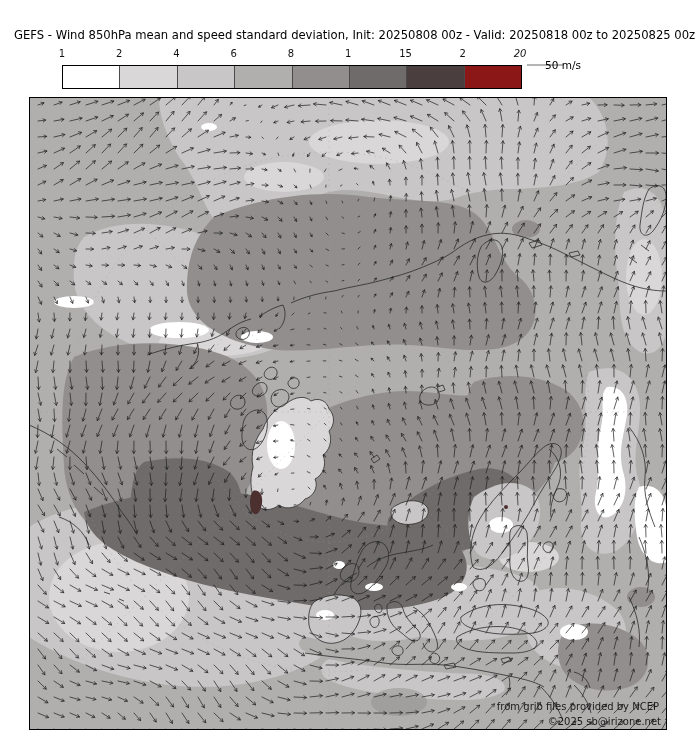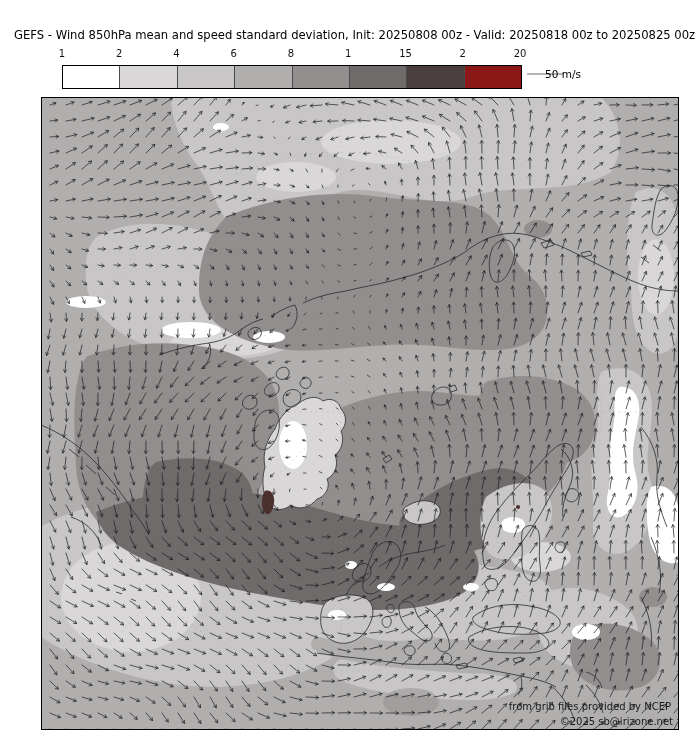--- a/index.html
+++ b/index.html
@@ -4,41 +4,41 @@
 <style>
   html,body{margin:0;padding:0;background:#ffffff;}
   body{font-family:"DejaVu Sans","Liberation Sans",sans-serif;}
   .frame{position:relative;width:700px;height:748px;background:#fff;overflow:hidden;}
   .title{position:absolute;left:14px;top:28px;font-size:11.6px;line-height:14px;color:#000;white-space:nowrap;}
   .cbar{position:absolute;left:62px;top:65px;width:458px;height:22px;border:1px solid #000;display:flex;}
   .cbar .seg{flex:1 1 auto;height:100%;}
   .cbar .seg + .seg{border-left:1px solid #4a4a4a;}
   .ticks{position:absolute;left:0;top:48px;width:700px;height:14px;}
   .ticks span{position:absolute;transform:translateX(-50%);font-size:10px;color:#111;}
-  .refkey{position:absolute;left:505px;top:60px;width:180px;height:30px;}
-  .mapbox{position:absolute;left:29px;top:97px;width:638px;height:633px;margin-left:12px;}
+  .refkey{position:absolute;left:505px;top:51px;width:180px;height:30px;}
+  .mapbox{position:absolute;left:29px;top:97px;width:638px;height:633px;}
   svg{display:block;}
 </style>
 </head>
 <body>
 
 <div class="frame">
 
   <div class="title">GEFS - Wind 850hPa mean and speed standard deviation, Init: 20250808 00z - Valid: 20250818 00z to 20250825 00z</div>
 
   <div class="ticks">
       <span style="left: 62px;">1</span>
       <span style="left: 119.25px;">2</span>
       <span style="left: 176.5px;">4</span>
       <span style="left: 233.75px;">6</span>
       <span style="left: 291px;">8</span>
       <span style="left: 348.25px;">1</span>
       <span style="left: 405.5px;">15</span>
       <span style="left: 462.75px;">2</span>
-      <span style="left: 520px;">20</span>
+      <span style="left: 520px; font-style: italic;">20</span>
     </div>
   <div class="cbar" id="cbar">
       <div class="seg" style="background: rgb(255, 255, 255);"></div>
       <div class="seg" style="background: rgb(217, 215, 215);"></div>
       <div class="seg" style="background: rgb(200, 198, 198);"></div>
       <div class="seg" style="background: rgb(177, 174, 174);"></div>
       <div class="seg" style="background: rgb(146, 142, 142);"></div>
       <div class="seg" style="background: rgb(111, 107, 107);"></div>
       <div class="seg" style="background: rgb(74, 62, 62);"></div>
       <div class="seg" style="background: rgb(140, 23, 23);"></div>

